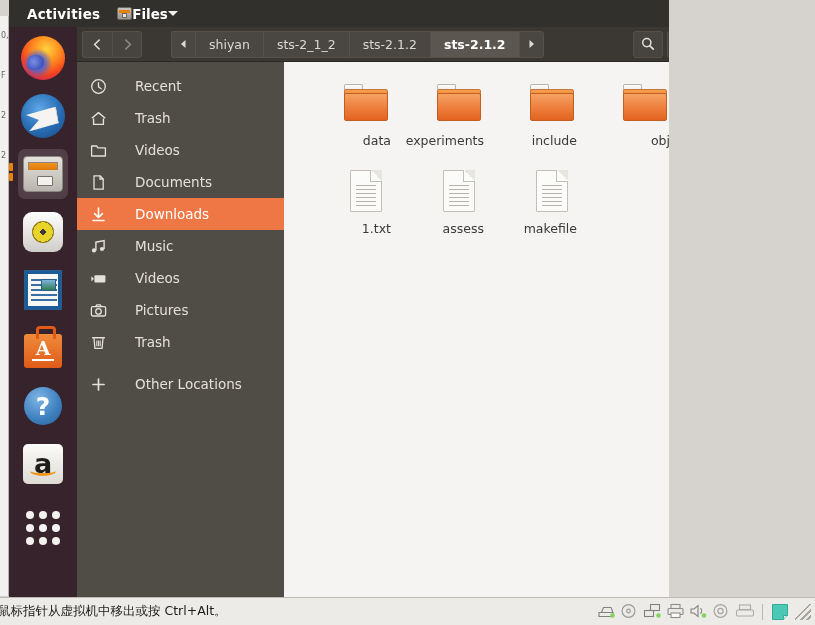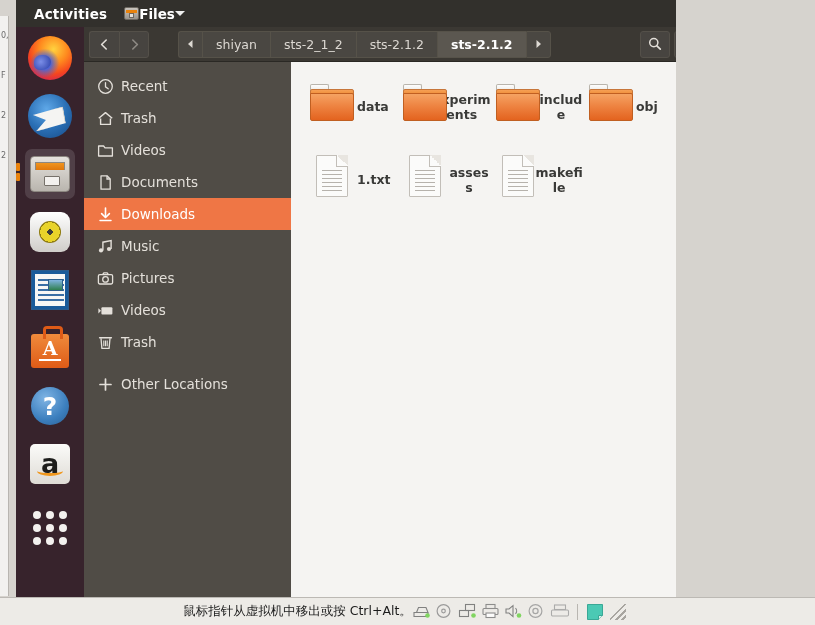--- a/index.html
+++ b/index.html
@@ -20,42 +20,42 @@
     position: absolute; left: 0; top: 16px; width: 9px; height: 580px;
     background: #f2f1ef; border-right: 1px solid #b8b5b0;
     font-size: 8px; color: #6a6a6a; overflow: hidden;
     line-height: 40px; text-align: left;
   }
   .vm-leftstrip span { display: block; padding-left: 1px; }
 
   .vm-statusbar {
     position: absolute; left: 0; bottom: 0; width: 815px; height: 28px;
     background: #edebe7; border-top: 1px solid #bcb9b4;
-    display: flex; align-items: center; justify-content: center;
+    display: flex; align-items: center; justify-content: space-between;
   }
   .vm-status-text {
     font-family: "DejaVu Sans", sans-serif;
     font-size: 12.5px; color: #1c1c1c; padding-left: 0px; white-space: nowrap;
     margin-left: -2px;
   }
   .vm-status-icons { display: flex; align-items: center; gap: 3px; padding-right: 4px; }
   .vmicon { width: 20px; height: 18px; position: relative; opacity: .85; }
   .vmicon svg { display: block; }
   .vm-sep { width: 1px; height: 16px; background: #b9b6b1; margin: 0 4px; }
   .vm-grip {
     width: 16px; height: 16px; margin-left: 2px;
     background:
       linear-gradient(135deg, transparent 44%, #a8a5a0 44%, #a8a5a0 52%, transparent 52%),
       linear-gradient(135deg, transparent 64%, #a8a5a0 64%, #a8a5a0 72%, transparent 72%),
       linear-gradient(135deg, transparent 84%, #a8a5a0 84%, #a8a5a0 92%, transparent 92%);
   }
 
   
   .desktop {
-    position: absolute; left: 16px; top: 0; width: 660px; height: 597px;
+    position: absolute; left: 9px; top: 0; width: 660px; height: 597px;
     background: #0f172a; overflow: hidden;
   }
 
   
   .gnome-panel {
     position: absolute; left: 0; top: 0; width: 806px; height: 27px;
     background: #32302c;
     display: flex; align-items: center;
     color: #ffffff; font-size: 13.5px;
   }
@@ -261,35 +261,35 @@
   .wbtn.close { background: linear-gradient(#ef7c4b,#dc4814); }
   .wbtn svg { display:block; }
 
   .winbody { display: flex; height: 535px; }
 
   
   .sidebar {
     width: 207px; background: #504c46; padding-top: 8px; flex-shrink: 0;
   }
   .side-item {
-    height: 32px; display: flex; align-items: center; gap: 7px;
+    height: 32px; display: flex; align-items: center; gap: 28px;
     padding-left: 12px; color: #e4e0da; font-size: 13.5px;
   }
   .side-item.sel { background: #ef7645; color: #ffffff; }
   .side-ico { width: 18px; height: 18px; display:flex; align-items:center; justify-content:center; flex-shrink:0;}
   .side-gap { height: 10px; }
 
   
   .filearea {
     flex: 1; background: #f5f4f2; padding: 12px 14px 0 14px;
     display: flex; flex-wrap: wrap; align-content: flex-start;
   }
   .fileitem {
     width: 93px; margin: 0 0 14px 0; padding-top: 6px;
-    display: flex; align-items: center; font-weight: bold;
+    display: flex; flex-direction: column; align-items: flex-end;
   }
   .fi-ico { width: 52px; height: 48px; position: relative; margin-bottom: 5px; }
   .fi-label {
     font-size: 12.5px; color: #3a3a38; text-align: center; line-height: 15px;
     word-break: break-all; max-width: 90px;
   }
 
   
   .folder { position: absolute; left: 5px; top: 4px; width: 44px; height: 38px; }
   .folder .tab {
@@ -557,36 +557,36 @@
                 <circle cx="12" cy="11" r="2.1" fill="#e4e0da"></circle>
                 <path d="M5.9 12.4V4.2l8.2-1.6v8.4" stroke="#e4e0da" stroke-width="1.4" fill="none"></path>
               </svg>
             </span>
             <span>Music</span>
           </div>
 
           <div class="side-item">
             <span class="side-ico">
               <svg class="s" width="17" height="17" viewBox="0 0 17 17">
+                <rect x="4.4" y="5.2" width="11" height="7.2" rx="1" fill="#e4e0da"></rect>
+                <path d="M1.4 6.2l2.6 2.6-2.6 2.6z" fill="#e4e0da"></path>
+              </svg>
+            </span>
+            <span>Videos</span>
+          </div>
+
+          <div class="side-item">
+            <span class="side-ico">
+              <svg class="s" width="17" height="17" viewBox="0 0 17 17">
                 <rect x="1.4" y="4.6" width="14.2" height="9.4" rx="1.4" stroke="#e4e0da" stroke-width="1.3" fill="none"></rect>
                 <path d="M5.6 4.6l1.2-1.8h3.4l1.2 1.8" stroke="#e4e0da" stroke-width="1.3" fill="none" stroke-linejoin="round"></path>
                 <circle cx="8.5" cy="9.4" r="2.8" stroke="#e4e0da" stroke-width="1.3" fill="none"></circle>
               </svg>
             </span>
             <span>Pictures</span>
-          </div>
-
-          <div class="side-item">
-            <span class="side-ico">
-              <svg class="s" width="17" height="17" viewBox="0 0 17 17">
-                <rect x="4.4" y="5.2" width="11" height="7.2" rx="1" fill="#e4e0da"></rect>
-                <path d="M1.4 6.2l2.6 2.6-2.6 2.6z" fill="#e4e0da"></path>
-              </svg>
-            </span>
-            <span>Videos</span>
           </div>
 
           <div class="side-item">
             <span class="side-ico">
               <svg class="s" width="17" height="17" viewBox="0 0 17 17">
                 <path d="M2.6 3.8h11.8" stroke="#e4e0da" stroke-width="1.4" stroke-linecap="round"></path>
                 <path d="M4 4.2l.9 10.2h7.2l.9-10.2" stroke="#e4e0da" stroke-width="1.3" fill="none" stroke-linejoin="round"></path>
                 <path d="M6.8 6.6v5.6M8.5 6.6v5.6M10.2 6.6v5.6" stroke="#e4e0da" stroke-width="1.1"></path>
               </svg>
             </span>

